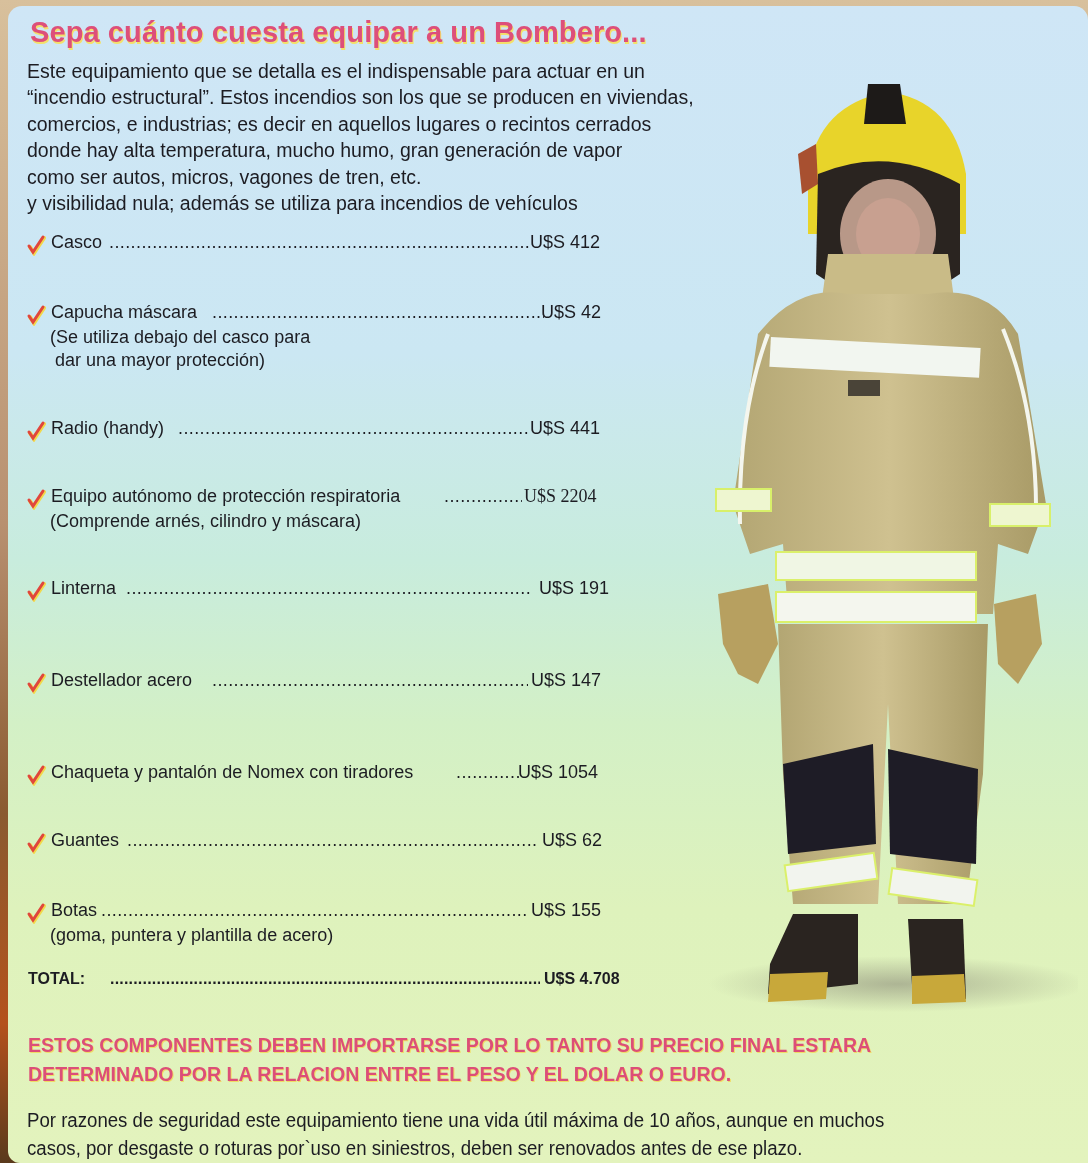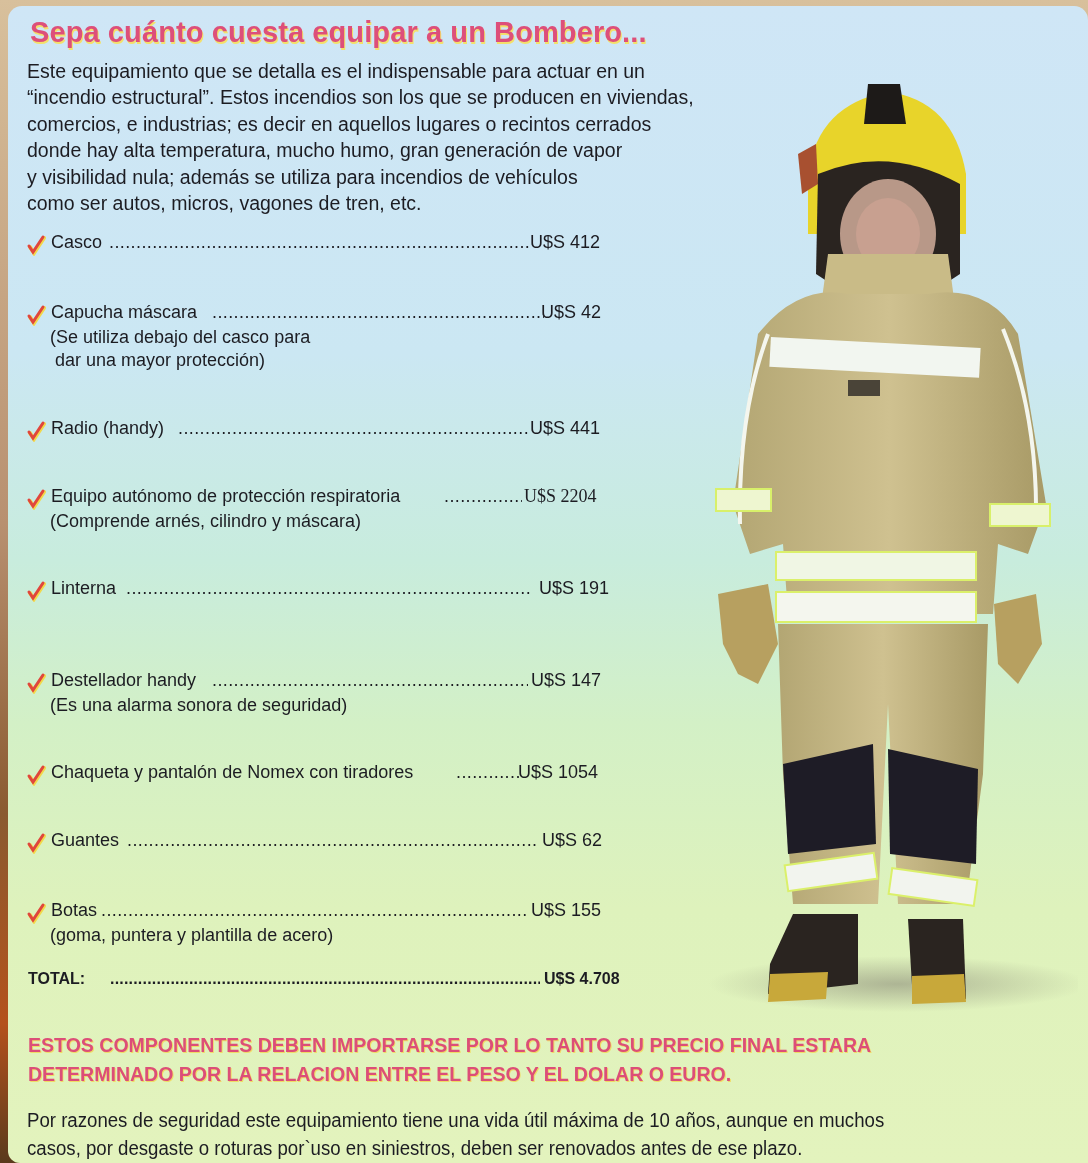--- a/index.html
+++ b/index.html
@@ -134,22 +134,22 @@
 <body>
 
 <div class="panel">
   <h1 class="title">Sepa cuánto cuesta equipar a un Bombero...</h1>
 
   <div class="intro">
     <div>Este equipamiento que se detalla es el indispensable para actuar en un</div>
     <div>“incendio estructural”. Estos incendios son los que se producen en viviendas,</div>
     <div>comercios, e industrias; es decir en aquellos lugares o recintos cerrados</div>
     <div>donde hay alta temperatura, mucho humo, gran generación de vapor</div>
+    <div>como ser autos, micros, vagones de tren, etc.</div>
     <div>y visibilidad nula; además se utiliza para incendios de vehículos</div>
-    <div>como ser autos, micros, vagones de tren, etc.</div>
   </div>
 
   <div id="items">
       <div class="item" style="top: 226px;">
         <div class="item-row">
           <svg class="check" viewBox="0 0 22 24">
             <path d="M4 14 L8 20 L18 5" stroke="#f2d84a" stroke-width="4" fill="none" stroke-linecap="round" transform="translate(1,1)"></path>
             <path d="M4 14 L8 20 L18 5" stroke="#e0463c" stroke-width="3" fill="none" stroke-linecap="round"></path>
           </svg>
           <span class="item-name">Casco</span>
@@ -203,25 +203,24 @@
           <span class="dots" style="left: 118px; width: 404px;">..........................................................................................................................</span>
           <span class="item-price" style="left: 523px; margin-left: 8px;">U$S 191</span>
         </div>
       </div>
       <div class="item" style="top: 664px;">
         <div class="item-row">
           <svg class="check" viewBox="0 0 22 24">
             <path d="M4 14 L8 20 L18 5" stroke="#f2d84a" stroke-width="4" fill="none" stroke-linecap="round" transform="translate(1,1)"></path>
             <path d="M4 14 L8 20 L18 5" stroke="#e0463c" stroke-width="3" fill="none" stroke-linecap="round"></path>
           </svg>
-          <span class="item-name">Destellador handy</span>
+          <span class="item-name">Destellador acero</span>
           <span class="dots" style="left: 204px; width: 316px;">..........................................................................................................................</span>
           <span class="item-price" style="left: 523px;">U$S 147</span>
         </div>
-        <div class="item-note">(Es una alarma sonora de seguridad)</div>
       </div>
       <div class="item" style="top: 756px;">
         <div class="item-row">
           <svg class="check" viewBox="0 0 22 24">
             <path d="M4 14 L8 20 L18 5" stroke="#f2d84a" stroke-width="4" fill="none" stroke-linecap="round" transform="translate(1,1)"></path>
             <path d="M4 14 L8 20 L18 5" stroke="#e0463c" stroke-width="3" fill="none" stroke-linecap="round"></path>
           </svg>
           <span class="item-name">Chaqueta y pantalón de Nomex con tiradores</span>
           <span class="dots" style="left: 448px; width: 64px;">..........................................................................................................................</span>
           <span class="item-price" style="left: 510px;">U$S 1054</span>

